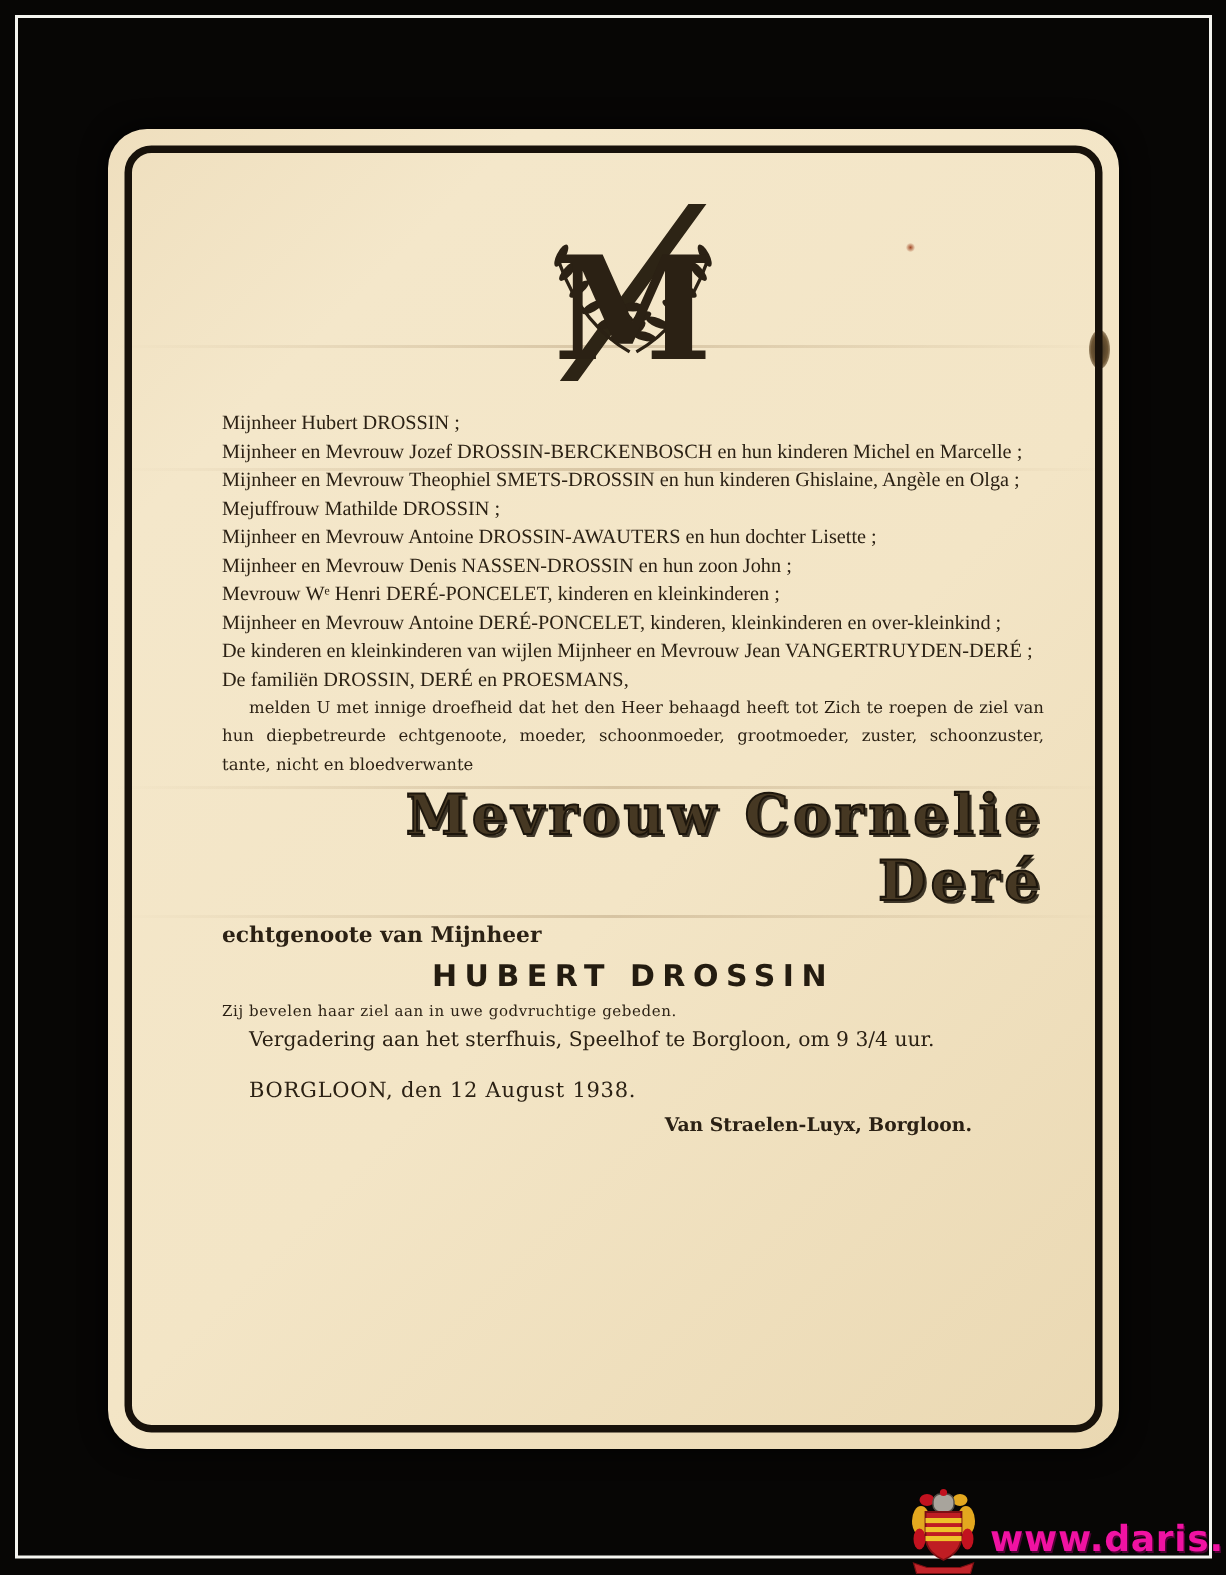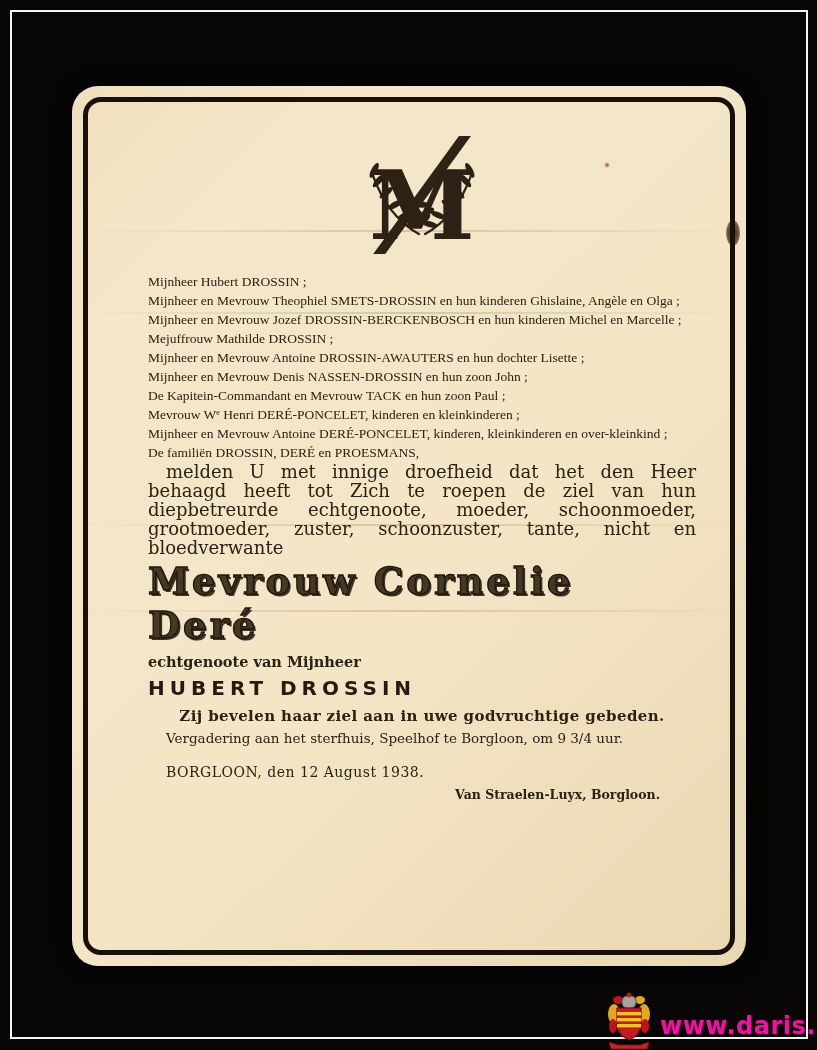--- a/index.html
+++ b/index.html
@@ -33,41 +33,41 @@
     background:radial-gradient(circle,#a34a28 0%,rgba(163,74,40,0) 75%);}
   
   .content{
     position:absolute;left:0;top:0;width:100%;height:100%;
     padding:0 50px 0 76px;box-sizing:border-box;
     color:#2b2114;
   }
   .monogram{margin:50px auto 0;width:150px;height:118px;text-align:center;}
   .family-list{margin-top:18px;font-size:13.5px;line-height:19px;text-align:justify;font-family:Liberation Serif, serif;}
   .family-list p{margin:0;padding-left:18px;text-indent:-18px;}
-  .announce{margin:0;font-size:18px;line-height:19px;text-align:justify;text-indent:18px;}
+  .announce{margin:0;font-size:11px;line-height:19px;text-align:justify;text-indent:18px;}
   .deceased{
-    margin:2px 0 0;text-align:left;
+    margin:2px 0 0;text-align:right;
     font-size:37px;line-height:44px;font-weight:bold;letter-spacing:3px;
     color:#463823;
     -webkit-text-stroke:1.3px #1d160c;
     text-shadow:2px 2px 0 rgba(29,22,12,.85), -1px -1px 0 rgba(244,231,202,.55);
   }
   .spouse-intro{margin:6px 0 0;text-align:left;font-size:14.5px;font-weight:bold;}
   .spouse-name{
-    margin:6px 0 0;
+    margin:6px 0 0;text-align:center;
     font-family:"DejaVu Sans", sans-serif;
     font-size:20px;font-weight:bold;letter-spacing:5px;color:#241c10;
   }
   .para{margin:0;font-size:13.5px;line-height:19.5px;text-align:justify;}
   .life{margin-top:8px;}
-  .prayer{margin:7px 0 0;text-align:center;font-size:15px;font-weight:bold;letter-spacing:.4px;}
+  .prayer{margin:7px 0 0;text-align:left;font-size:10px;font-weight:normal;letter-spacing:.4px;}
   .service{margin-top:13px;text-indent:18px;}
   .gathering{margin-top:4px;text-indent:18px;}
   .dateline{margin:15px 0 0;font-size:14px;text-indent:18px;letter-spacing:.5px;}
-  .printer{margin:7px 36px 0 0;text-align:right;font-size:12.5px;font-weight:bold;}
+  .printer{margin:7px 48px 0 0;text-align:right;font-size:12.5px;font-weight:bold;}
   
   .watermark{position:absolute;left:606px;top:992px;z-index:3;display:flex;align-items:center;}
   .wm-text{
     margin-left:8px;margin-top:10px;
     font-family:"DejaVu Sans", sans-serif;font-weight:bold;font-size:24px;letter-spacing:.5px;
     color:#f012a2;text-shadow:1px 1px 0 #4d0133;
   }
 </style>
 </head>
 <body>
@@ -112,28 +112,28 @@
           <ellipse cx="108" cy="101" rx="9" ry="4" transform="rotate(-24 108 101)"></ellipse>
           <ellipse cx="96" cy="111" rx="9" ry="4" transform="rotate(42 96 111)"></ellipse>
           <ellipse cx="104" cy="111" rx="9" ry="4" transform="rotate(-42 104 111)"></ellipse>
         </g>
         <text x="100" y="138" font-family="DejaVu Serif, serif" font-size="128" font-weight="bold" text-anchor="middle" fill="#2b2114">M</text>
       </svg>
     </div>
 
     <div class="family-list">
       <p>Mijnheer Hubert DROSSIN ;</p>
+      <p>Mijnheer en Mevrouw Jozef DROSSIN-BERCKENBOSCH en hun kinderen Michel en Marcelle ;</p>
       <p>Mijnheer en Mevrouw Theophiel SMETS-DROSSIN en hun kinderen Ghislaine, Angèle en Olga ;</p>
-      <p>Mijnheer en Mevrouw Jozef DROSSIN-BERCKENBOSCH en hun kinderen Michel en Marcelle ;</p>
       <p>Mejuffrouw Mathilde DROSSIN ;</p>
       <p>Mijnheer en Mevrouw Antoine DROSSIN-AWAUTERS en hun dochter Lisette ;</p>
       <p>Mijnheer en Mevrouw Denis NASSEN-DROSSIN en hun zoon John ;</p>
-      <p>De Kapitein-Commandant en Mevrouw TACK en hun zoon Paul ;</p>
       <p>Mevrouw Wᵉ Henri DERÉ-PONCELET, kinderen en kleinkinderen ;</p>
       <p>Mijnheer en Mevrouw Antoine DERÉ-PONCELET, kinderen, kleinkinderen en over-kleinkind ;</p>
+      <p>De kinderen en kleinkinderen van wijlen Mijnheer en Mevrouw Jean VANGERTRUYDEN-DERÉ ;</p>
       <p>De familiën DROSSIN, DERÉ en PROESMANS,</p>
     </div>
 
     <p class="announce">melden U met innige droefheid dat het den Heer behaagd heeft tot Zich te roepen de ziel van hun diepbetreurde echtgenoote, moeder, schoonmoeder, grootmoeder, zuster, schoonzuster, tante, nicht en bloedverwante</p>
 
     <h1 class="deceased">Mevrouw Cornelie Deré</h1>
 
     <p class="spouse-intro">echtgenoote van Mijnheer</p>
     <h2 class="spouse-name">HUBERT DROSSIN</h2>
 

